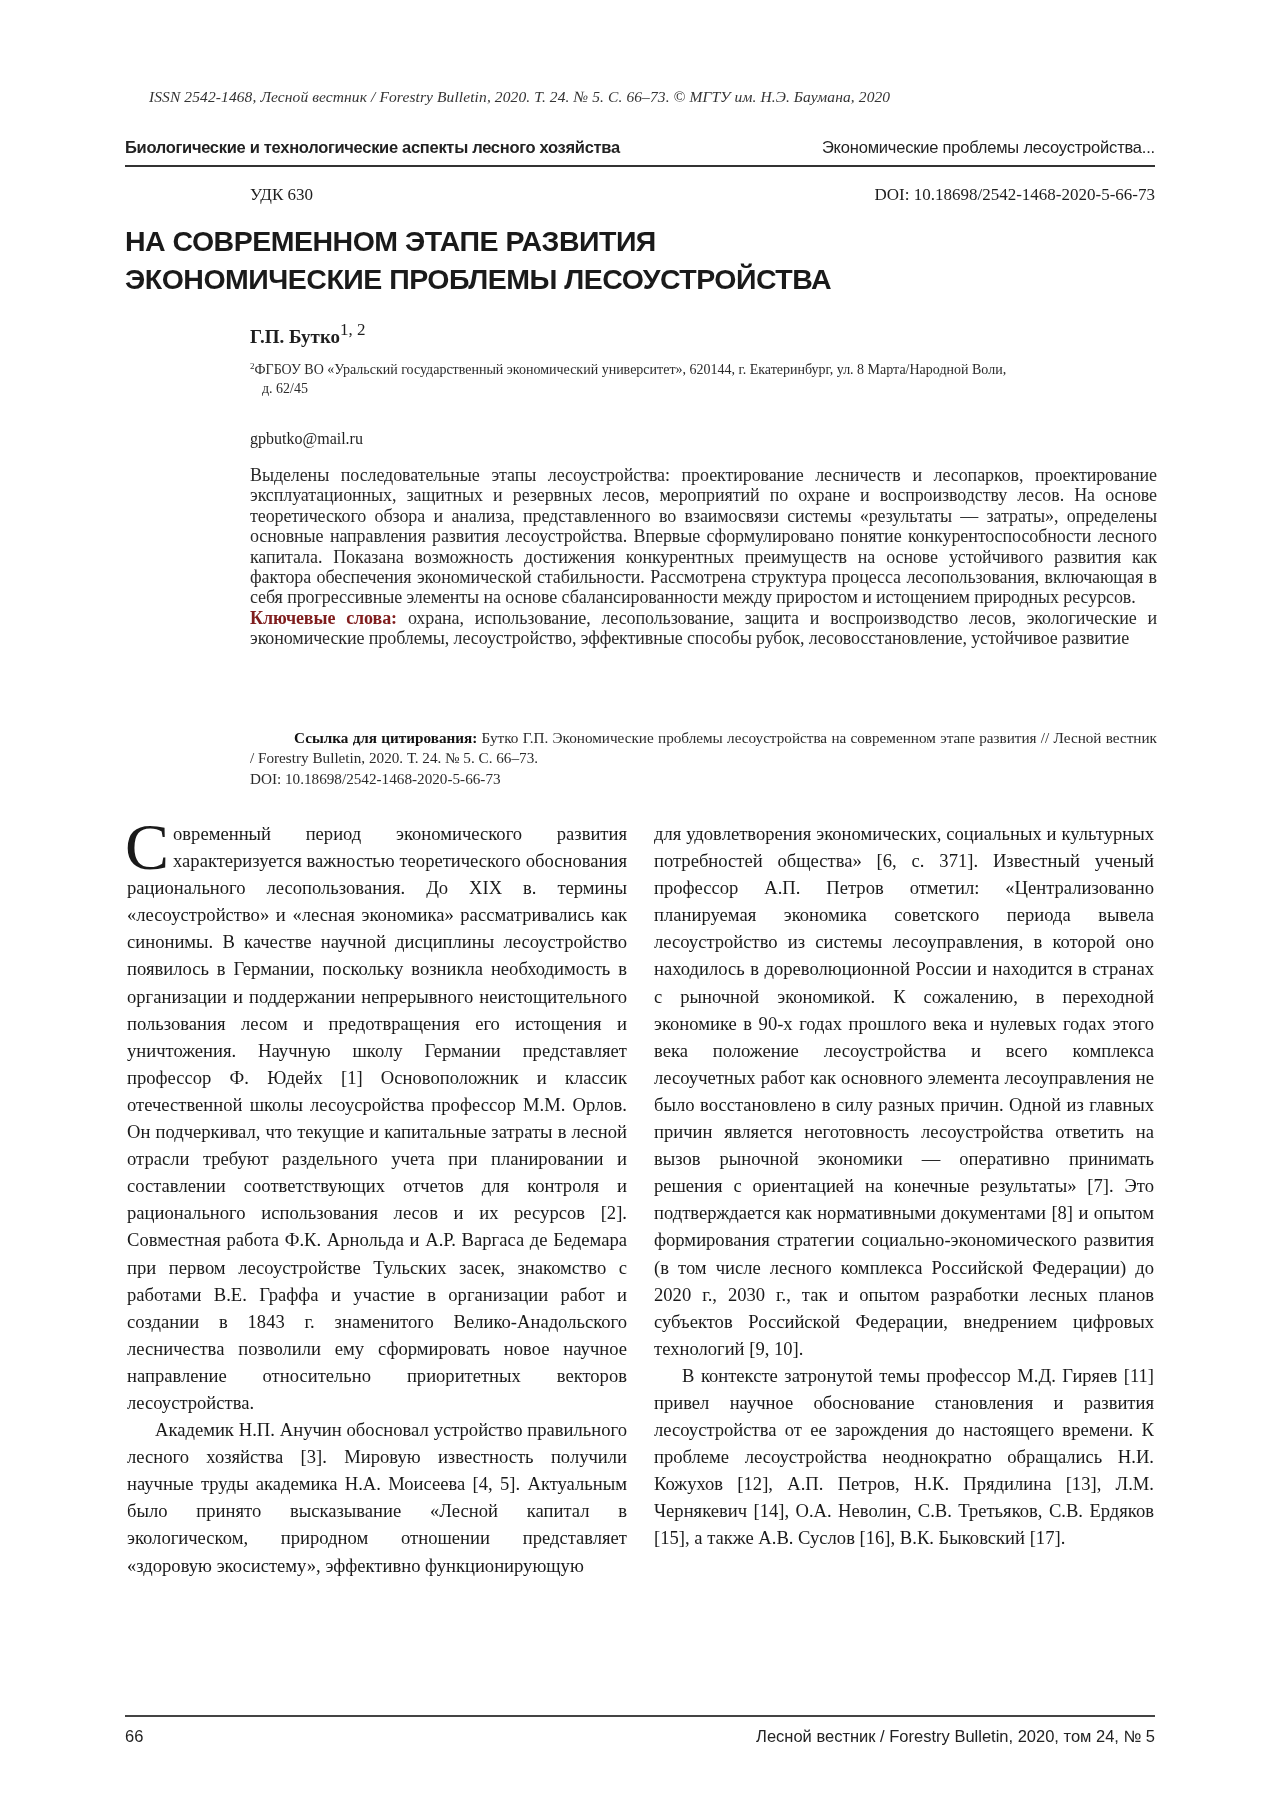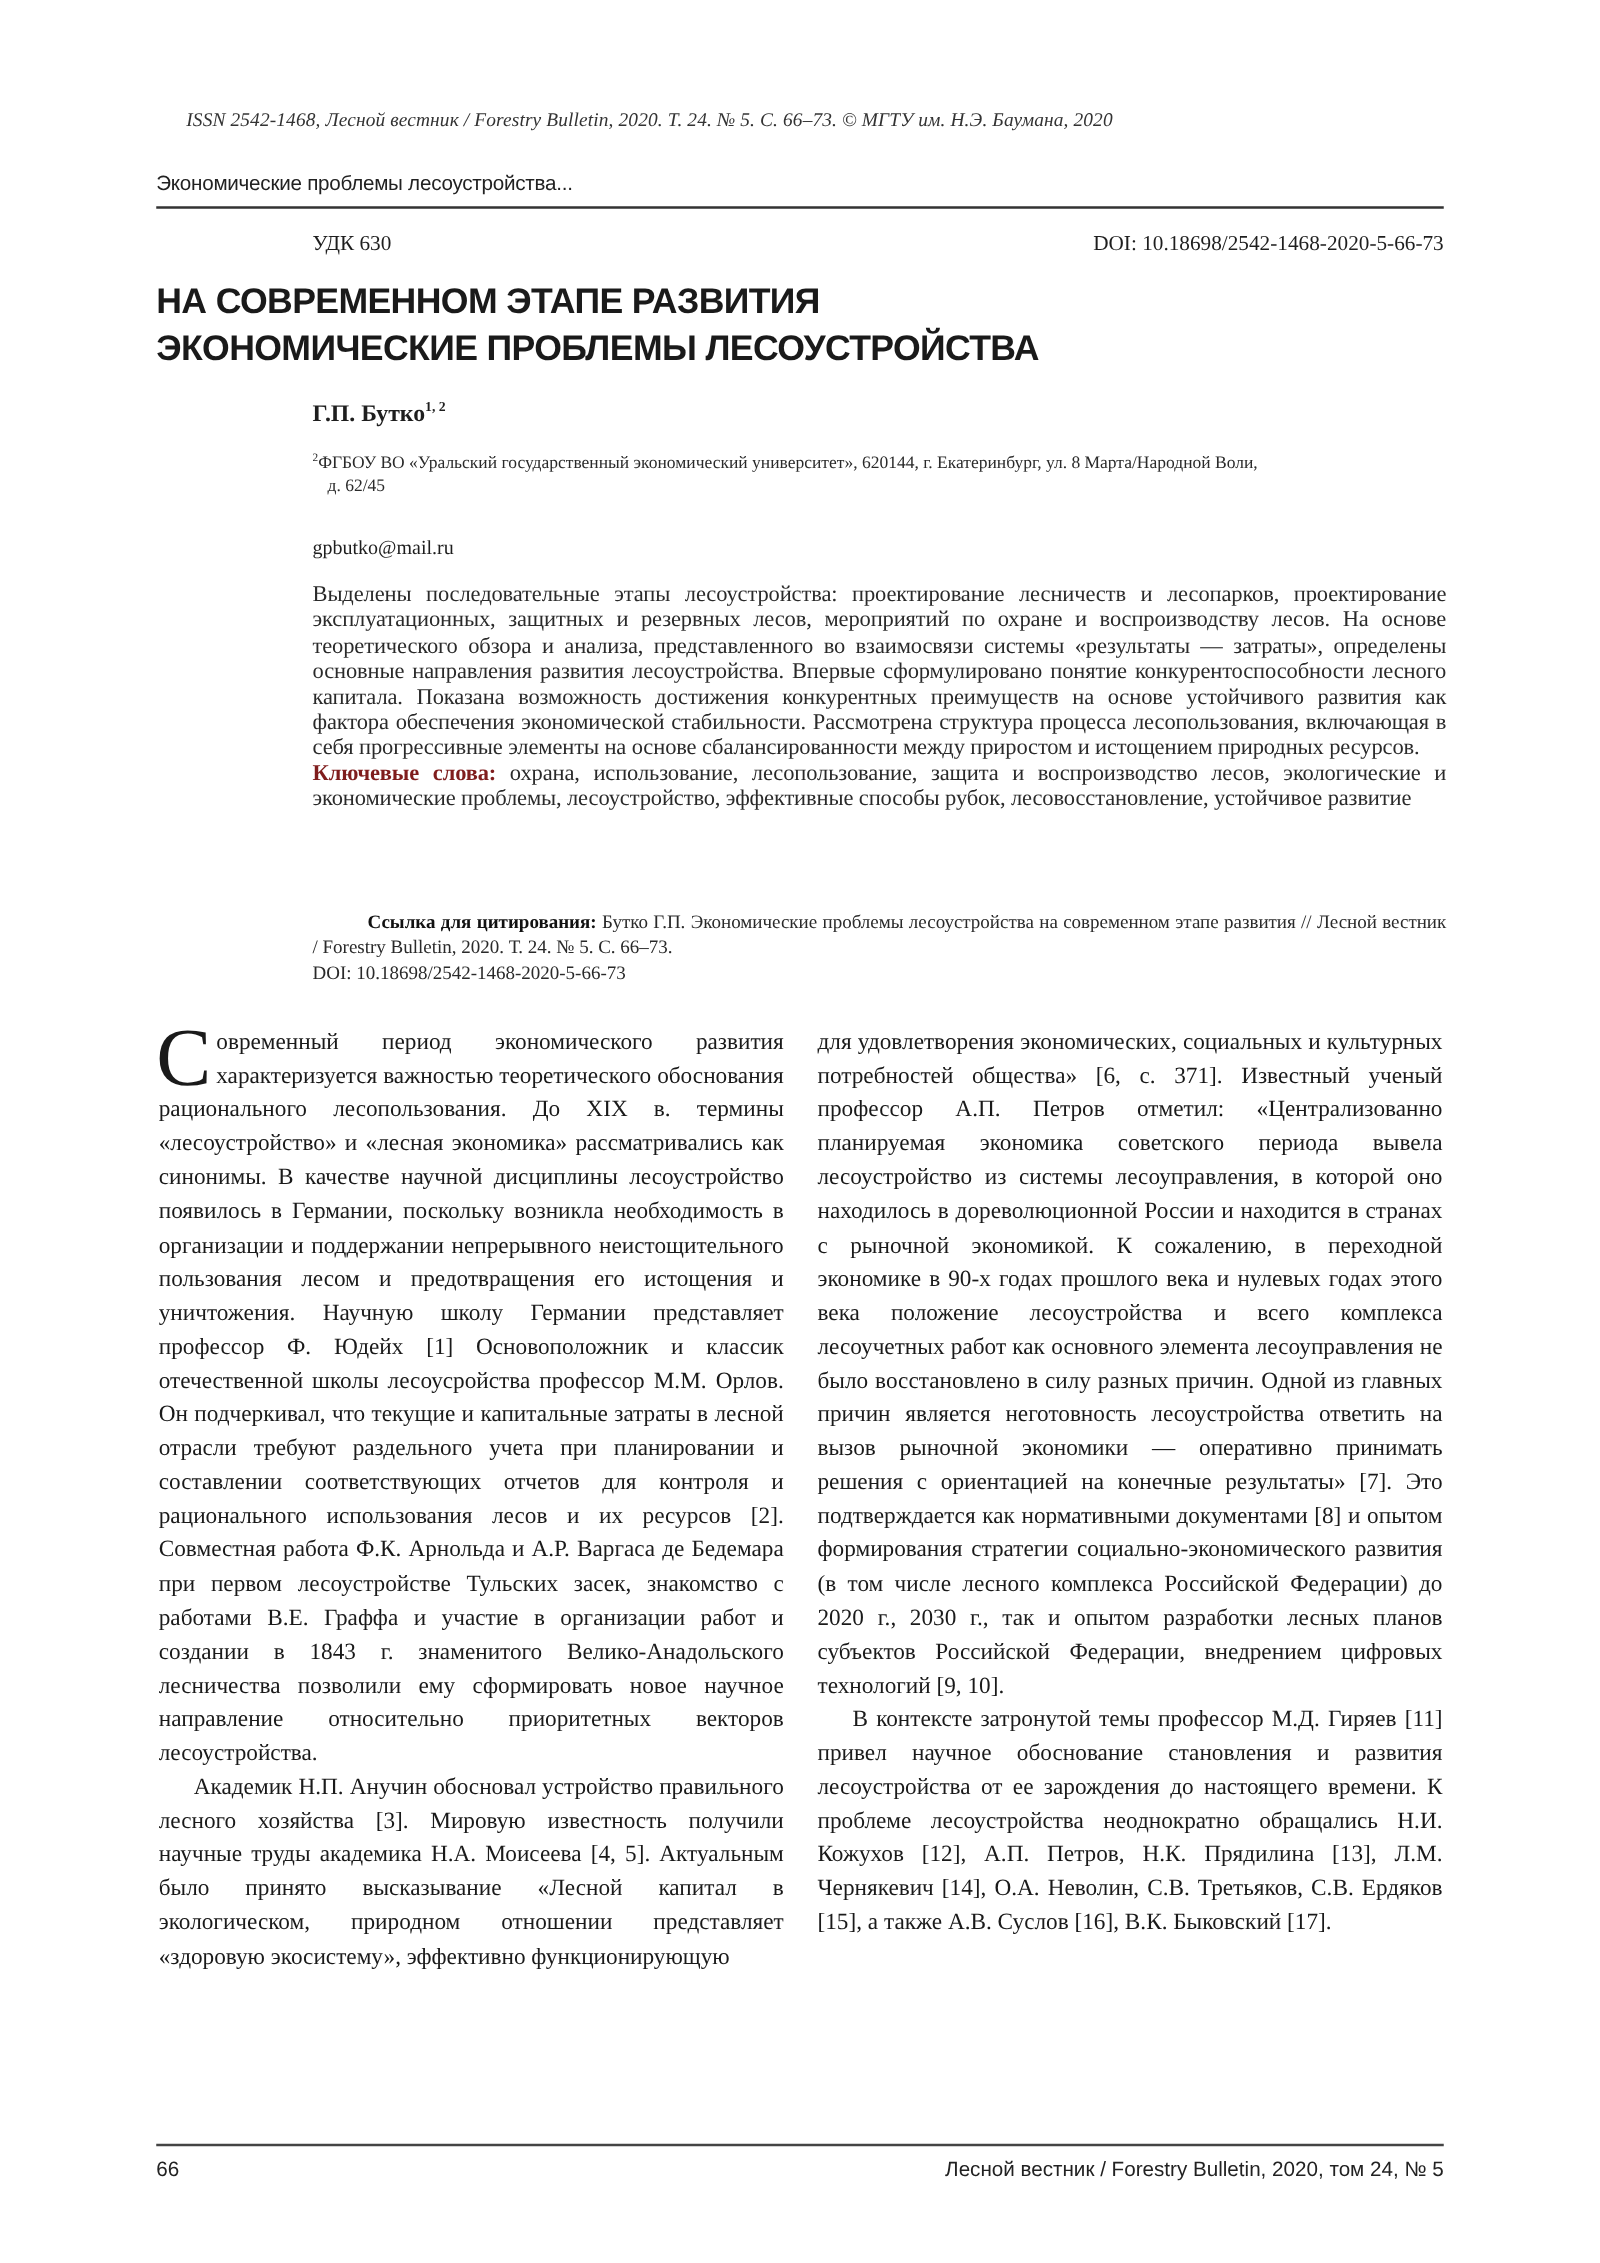--- a/index.html
+++ b/index.html
@@ -12,21 +12,21 @@
   .section-bar .left { font-weight: bold; color: #222; letter-spacing: -0.3px; }
   .section-bar .right { color: #222; letter-spacing: -0.2px; }
   .rule-top { position: absolute; left: 125px; top: 165px; width: 1030px; height: 2px; background: #333; }
 
   .udk { position: absolute; left: 250px; top: 185px; font-size: 17px; }
   .doi-top { position: absolute; right: 125px; top: 185px; font-size: 17px; }
 
   .title { position: absolute; left: 125px; top: 222px; font-weight: bold; font-size: 28.5px; line-height: 38px; letter-spacing: -0.5px; color: #1a1a1a; }
 
   .author { position: absolute; left: 250px; top: 320px; font-weight: bold; font-size: 19px; }
-  .author sup { font-size: 11px; font-weight: bold; vertical-align: 8px; }
+  .author sup { font-size: 17px; font-weight: normal; vertical-align: 8px; }
 
   .affil { position: absolute; left: 250px; top: 357px; width: 910px; font-size: 14px; line-height: 19px; color: #2a2a2a; }
   .affil sup { font-size: 9px; vertical-align: 5px; }
   .affil .cont { padding-left: 12px; }
 
   .email { position: absolute; left: 250px; top: 430px; font-size: 16px; }
 
   .abstract { position: absolute; left: 250px; top: 465px; width: 907px; font-size: 18px; line-height: 20.4px; text-align: justify; color: #2a2a2a; letter-spacing: -0.1px; }
   .abstract b { color: #7f1d1d; }
 
@@ -42,20 +42,21 @@
 
   .rule-bottom { position: absolute; left: 125px; top: 1715px; width: 1030px; height: 2px; background: #444; }
   .footer { position: absolute; left: 125px; top: 1727px; width: 1030px; display: flex; justify-content: space-between; font-size: 16.5px; color: #222; gap: 48px; }
 </style>
 </head>
 <body>
 
 <div class="running-head serif">ISSN 2542-1468, Лесной вестник / Forestry Bulletin, 2020. Т. 24. № 5. С. 66–73. © МГТУ им. Н.Э. Баумана, 2020</div>
 
 <div class="section-bar sans">
+  <span class="left">Биологические и технологические аспекты лесного хозяйства</span>
   <span class="right">Экономические проблемы лесоустройства...</span>
 </div>
 <div class="rule-top"></div>
 
 <div class="udk serif">УДК 630</div>
 <div class="doi-top serif">DOI: 10.18698/2542-1468-2020-5-66-73</div>
 
 <div class="title sans">
   <div>НА СОВРЕМЕННОМ ЭТАПЕ РАЗВИТИЯ</div>
   <div>ЭКОНОМИЧЕСКИЕ ПРОБЛЕМЫ ЛЕСОУСТРОЙСТВА</div>

